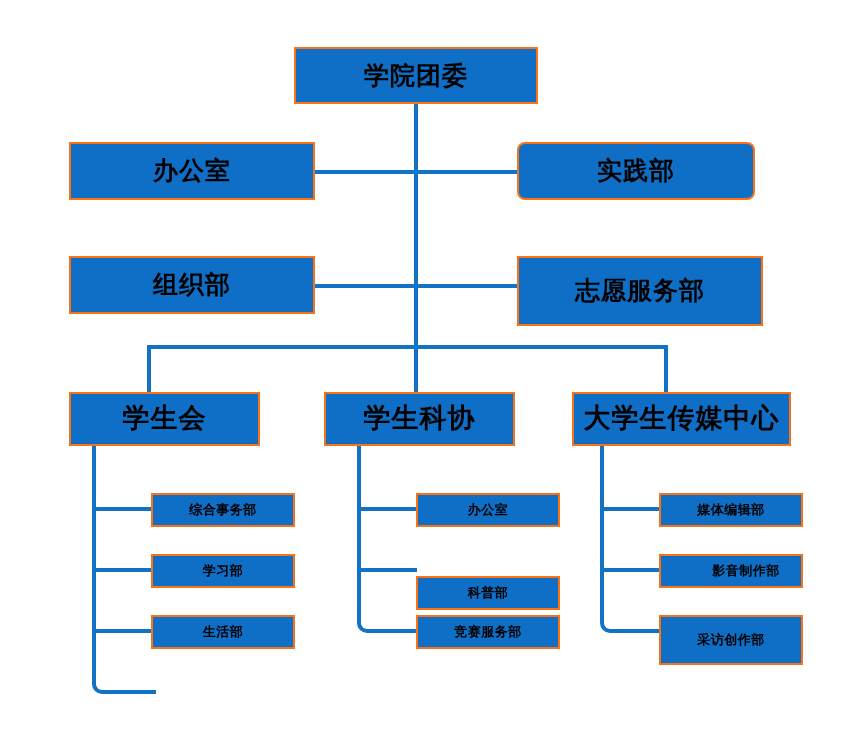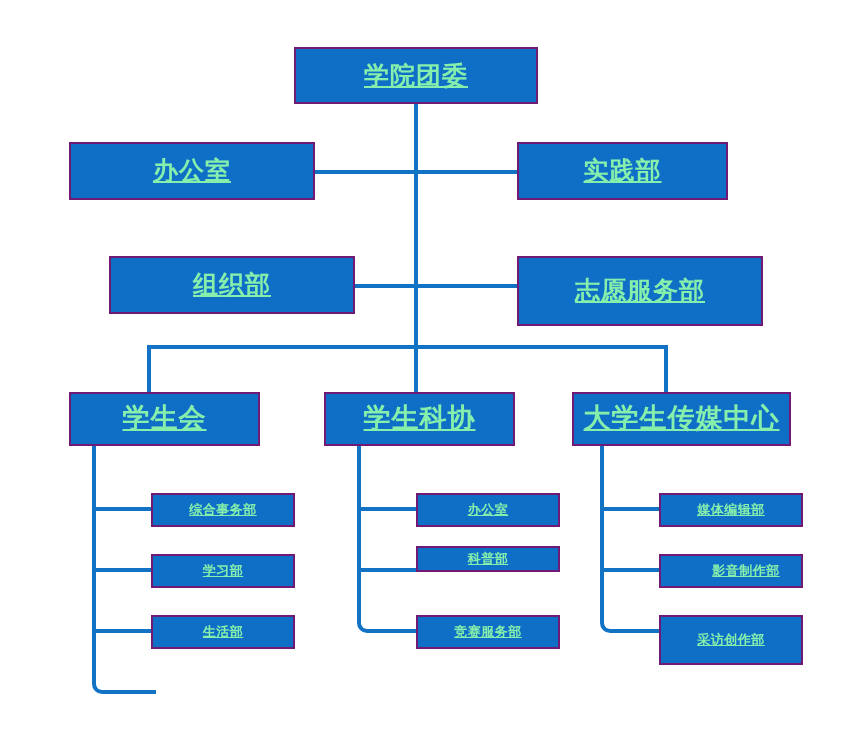--- a/index.html
+++ b/index.html
@@ -34,32 +34,31 @@
     border-bottom: 4px solid #1273c4;
     border-bottom-left-radius: 10px;
     background: transparent;
   }
 
   
   .node {
     position: absolute;
     box-sizing: border-box;
     background: #0f6fc6;
-    border: 2px solid #701a75;
-    color: #86efac;
+    border: 2px solid #f97316;
+    color: #000000;
     display: flex;
     align-items: center;
     justify-content: center;
     text-align: center;
     font-weight: bold;
     letter-spacing: 1px;
     line-height: 1.1;
     white-space: nowrap;
     user-select: none;
-    text-decoration: underline;
   }
   .node.level-1 { font-size: 25px; }
   .node.level-2 { font-size: 25px; }
   .node.level-3 { font-size: 27px; }
   .node.level-4 { font-size: 13px; letter-spacing: 0.5px; }
 </style>
 </head>
 <body>
 
 <div id="chart-root">
@@ -91,33 +90,33 @@
 
   <div class="line v" style="left:600px; top:446px; height:61px;"></div>
   <div class="line h" style="left:600px; top:507px; width:60px;"></div>
   <div class="line v" style="left:600px; top:507px; height:61px;"></div>
   <div class="line h" style="left:600px; top:568px; width:60px;"></div>
   <div class="elbow" style="left:600px; top:568px; width:60px; height:61px;"></div>
 
   <div class="node level-1" style="left:294px; top:47px; width:244px; height:57px;">学院团委</div>
 
   <div class="node level-2" style="left:69px; top:142px; width:246px; height:58px;">办公室</div>
-  <div class="node level-2" style="left:517px; top:142px; width:211px; height:58px;">实践部</div>
-  <div class="node level-2" style="left:69px; top:256px; width:246px; height:58px;margin-left:40px;">组织部</div>
+  <div class="node level-2" style="left:517px; top:142px; width:238px; height:58px;border-radius:8px;">实践部</div>
+  <div class="node level-2" style="left:69px; top:256px; width:246px; height:58px;">组织部</div>
   <div class="node level-2" style="left:517px; top:256px; width:246px; height:70px;">志愿服务部</div>
 
   <div class="node level-3" style="left:69px; top:392px; width:191px; height:54px;">学生会</div>
   <div class="node level-3" style="left:324px; top:392px; width:191px; height:54px;">学生科协</div>
   <div class="node level-3" style="left:572px; top:392px; width:219px; height:54px;">大学生传媒中心</div>
 
   <div class="node level-4" style="left:151px; top:493px; width:144px; height:34px;">综合事务部</div>
   <div class="node level-4" style="left:151px; top:554px; width:144px; height:34px;">学习部</div>
   <div class="node level-4" style="left:151px; top:615px; width:144px; height:34px;">生活部</div>
 
   <div class="node level-4" style="left:416px; top:493px; width:144px; height:34px;">办公室</div>
-  <div class="node level-4" style="left:416px; top:546px; width:144px; height:26px;">科普部</div>
+  <div class="node level-4" style="left:416px; top:576px; width:144px; height:34px;">科普部</div>
   <div class="node level-4" style="left:416px; top:615px; width:144px; height:34px;">竞赛服务部</div>
 
   <div class="node level-4" style="left:659px; top:493px; width:144px; height:34px;">媒体编辑部</div>
   <div class="node level-4" style="left:659px; top:554px; width:144px; height:34px;padding-left:30px;">影音制作部</div>
   <div class="node level-4" style="left:659px; top:615px; width:144px; height:50px;">采访创作部</div>
 
 </div>
 
 </body></html>

